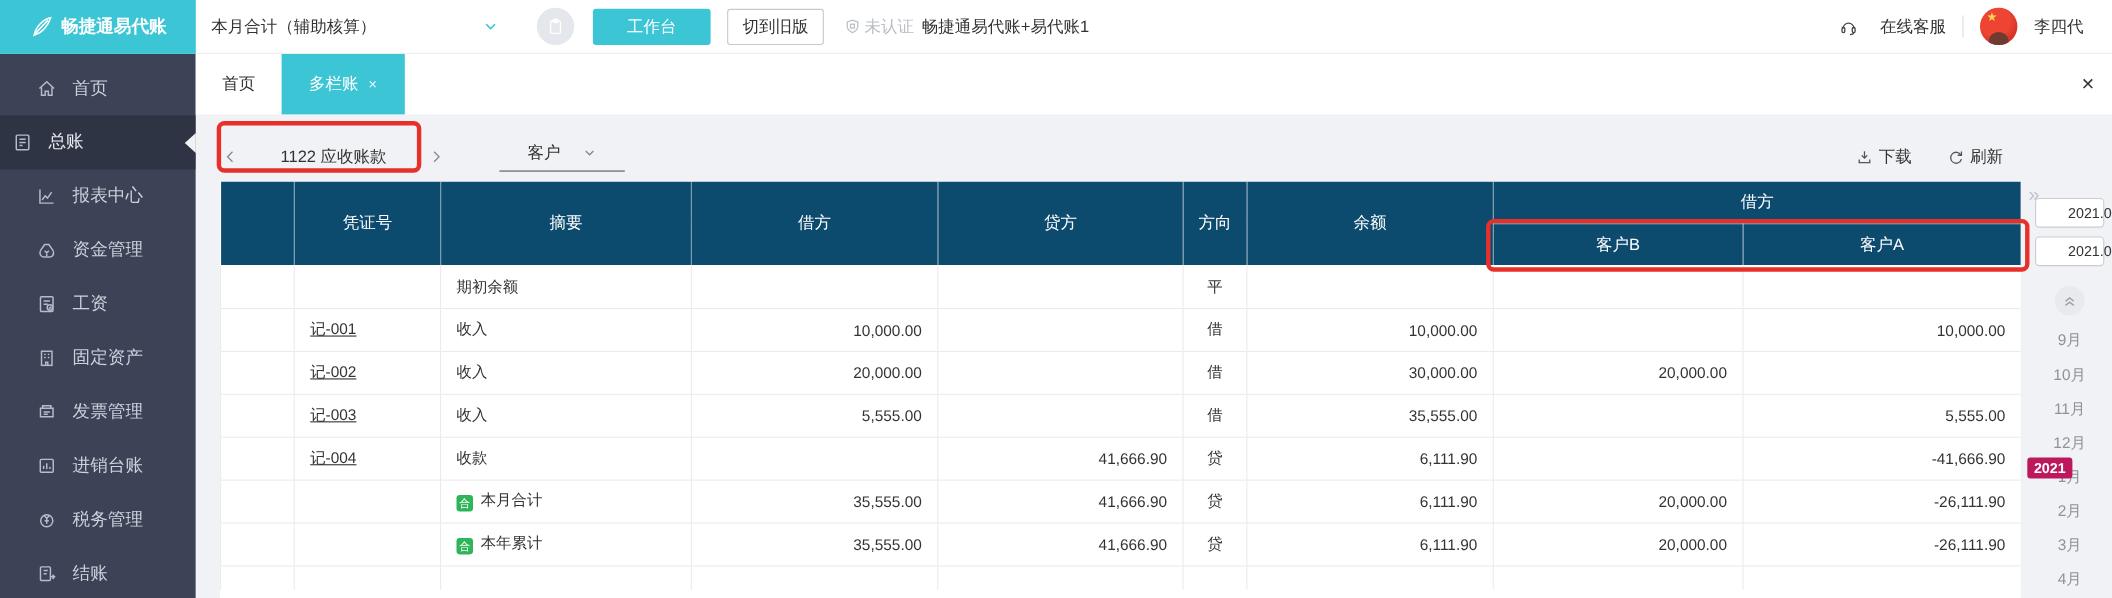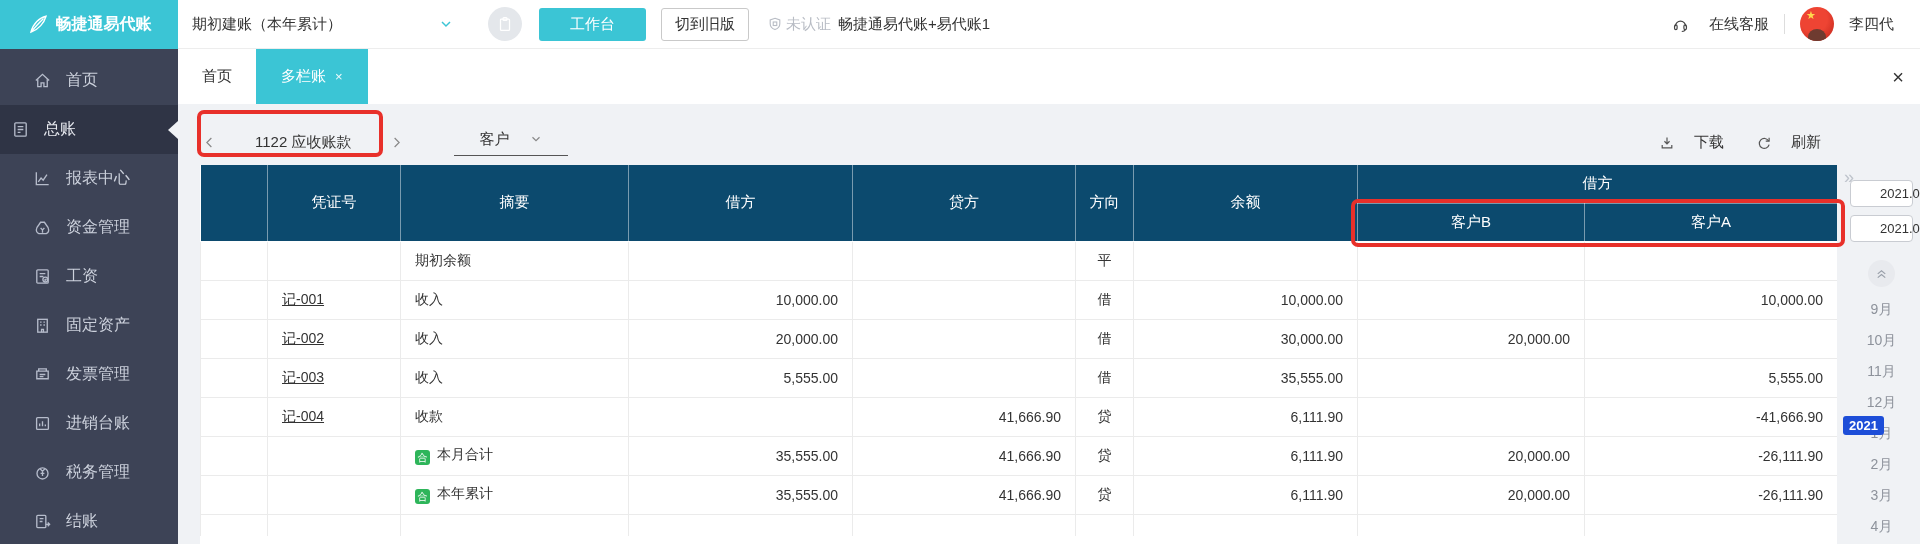--- a/index.html
+++ b/index.html
@@ -46,21 +46,21 @@
   .tabrow-close { margin-left:auto; align-self:center; margin-right:16px; font-size:20px; color:#333; cursor:pointer; line-height:1; }
 
   .toolbar { position:absolute; top:55px; left:0; right:77px; height:77px; display:flex; align-items:center; padding-left:24px; }
   .chev-btn { display:flex; align-items:center; cursor:pointer; }
   .chev-btn svg { width:15px; height:15px; stroke:#888; }
   .acct-box { margin:0 26px; font-size:15px; color:#333; cursor:pointer; }
   .acct-box .ul { border-bottom:1px solid #8a8a8a; padding:0 12px 4px; }
   .dim-select { margin-left:50px; width:114px; border-bottom:1px solid #555; display:flex; align-items:center; justify-content:center; gap:20px; padding-bottom:6px; font-size:15px; color:#333; cursor:pointer; }
   .dim-select svg { width:14px; height:14px; stroke:#888; }
   .toolbar-right { margin-left:auto; margin-right:22px; display:flex; gap:32px; }
-  .tool-btn { display:flex; align-items:center; gap:19px; font-size:15px; color:#333; cursor:pointer; }
+  .tool-btn { display:flex; align-items:center; gap:5px; font-size:15px; color:#333; cursor:pointer; }
   .tool-btn svg { width:16px; height:16px; stroke:#555; }
 
   
   .table-wrap { position:absolute; top:116px; left:22px; width:1637px; bottom:0; overflow:hidden; background:#fff; }
   table { border-collapse:collapse; table-layout:fixed; width:1637px; font-size:14px; color:#333; }
   thead th { background:#0c4a6e; color:#fff; font-weight:normal; font-size:15px; border-right:1px solid rgba(255,255,255,.45); border-bottom:1px solid rgba(255,255,255,.45); }
   thead tr.grp th { height:38px; }
   thead tr.sub th { height:38px; }
   thead th.tall { height:77px; }
   tbody td { height:39px; border-bottom:1px solid #ebebeb; border-right:1px solid #ebebeb; padding:0 14px; background:#fff; }
@@ -72,42 +72,42 @@
   tr.filler td { height:22px; border-bottom:none; }
 
   
   .rail { position:absolute; top:116px; right:0; width:77px; bottom:0; }
   .rail-expand { position:absolute; top:2px; left:1px; color:#bfc4cc; font-size:18px; cursor:pointer; }
   .period-box { position:absolute; left:7px; width:63px; height:27px; background:#fff; border:1px solid #c9ccd2; border-radius:4px; font-size:13px; color:#333; display:flex; align-items:center; justify-content:center; cursor:pointer;padding-left:44px; }
   .rail-up { position:absolute; top:95px; left:25px; width:27px; height:27px; border-radius:50%; background:#e8eaee; display:flex; align-items:center; justify-content:center; cursor:pointer; }
   .rail-up svg { width:15px; height:15px; stroke:#9aa0aa; }
   .months { position:absolute; top:129px; left:0; right:0; }
   .month-item { height:31px; display:flex; align-items:center; justify-content:center; font-size:14px; color:#8d929b; cursor:pointer; }
-  .year-badge { position:absolute; top:251px; left:0; background:#1d4ed8; color:#fff; font-size:13px; font-weight:bold; padding:2px 6px; border-radius:3px; z-index:4; }
+  .year-badge { position:absolute; top:251px; left:0; background:#be185d; color:#fff; font-size:13px; font-weight:bold; padding:2px 6px; border-radius:3px; z-index:4; }
 
   
   .anno { position:absolute; border:4px solid #e8302a; border-radius:7px; z-index:9; pointer-events:none; }
   .anno-1 { left:197px; top:110px; width:186px; height:47px; }
   .anno-2 { left:1351px; top:199px; width:494px; height:48px; }
 </style>
 </head>
 <body>
 
 <div class="topbar">
   <div class="brand">
     <span style="display:flex;">
       <svg viewBox="0 0 22 22" fill="none" stroke="#fff" stroke-width="1.4">
           <path d="M4 19 C6 10.5 12.5 4.5 19 3.2 C17 10 11.5 16.5 5 18.5 Z"></path>
           <path d="M4.5 18.5 C8.5 13.5 12.5 9.5 16.5 5.5"></path>
         </svg>
     </span>
     <span>畅捷通易代账</span>
   </div>
   <div class="acct-select">
-    <span>期初建账（本年累计）</span>
+    <span>本月合计（辅助核算）</span>
     <span style="display:flex;">
       <svg viewBox="0 0 20 20" fill="none" stroke-width="1.8">
           <path d="M5 7.5 l5 5 5 -5"></path>
         </svg>
     </span>
   </div>
   <div class="clip-circle">
     <span style="display:flex;">
       <svg viewBox="0 0 20 20" fill="none" stroke-width="1.4">
           <rect x="5" y="4.5" width="10" height="12.5" rx="1"></rect>

